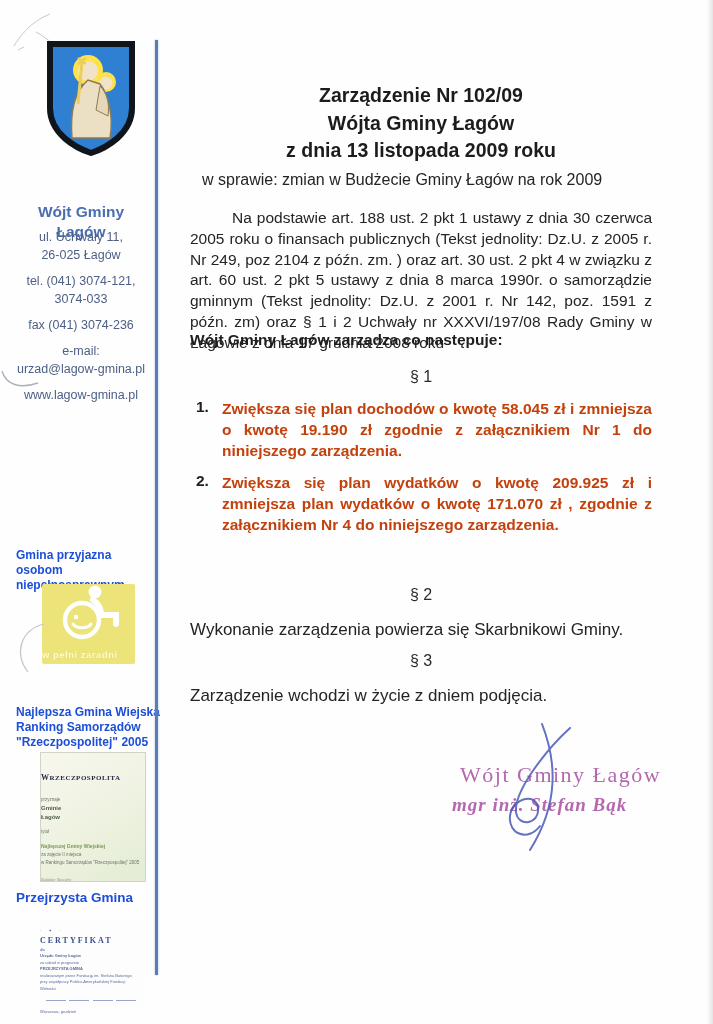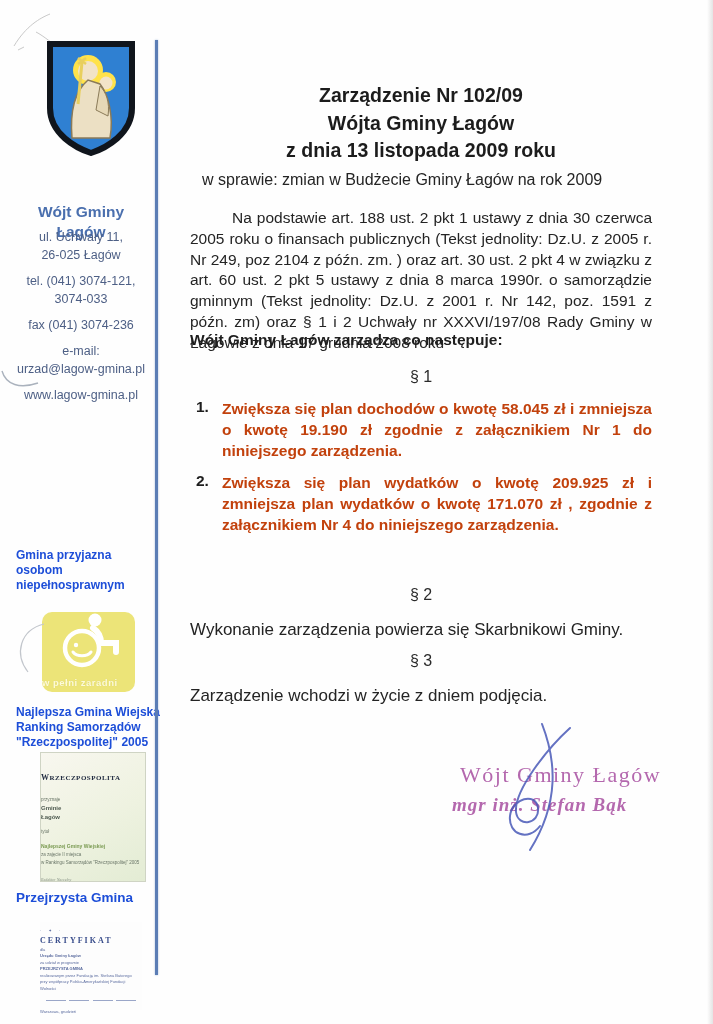--- a/index.html
+++ b/index.html
@@ -24,21 +24,21 @@
     position:absolute; left:0; top:228px; width:150px;
     font-size:12.5px; color:#4d5f85; line-height:18px;
   }
   .contact .gap { height:8px; }
   .blue-label {
     position:absolute; width:150px; left:0;
     font-size:12px; font-weight:bold; color:#1d4ed8; line-height:15px;margin-left:16px;
   }
   .badge {
     position:absolute; left:42px; top:584px; width:93px; height:80px;
-    background:#ece478; border-radius:10px; overflow:hidden;margin-top:28px;
+    background:#ece478; border-radius:2px; overflow:hidden;
   }
   .badge-caption {
     position:absolute; left:0; bottom:4px; width:100%;
     font-size:9.5px; font-weight:bold; color:#fdfbd8;
     text-shadow:0 0 1px #d8ce6a; letter-spacing:.5px;
   }
   .cert1 {
     position:absolute; left:40px; top:752px; width:106px; height:130px;
     background:linear-gradient(150deg,#f8f7ef 0%,#eef2e0 55%,#e3ecd4 100%);
     border:1px solid #cfd4c4; padding-top:20px; filter:blur(.2px);

